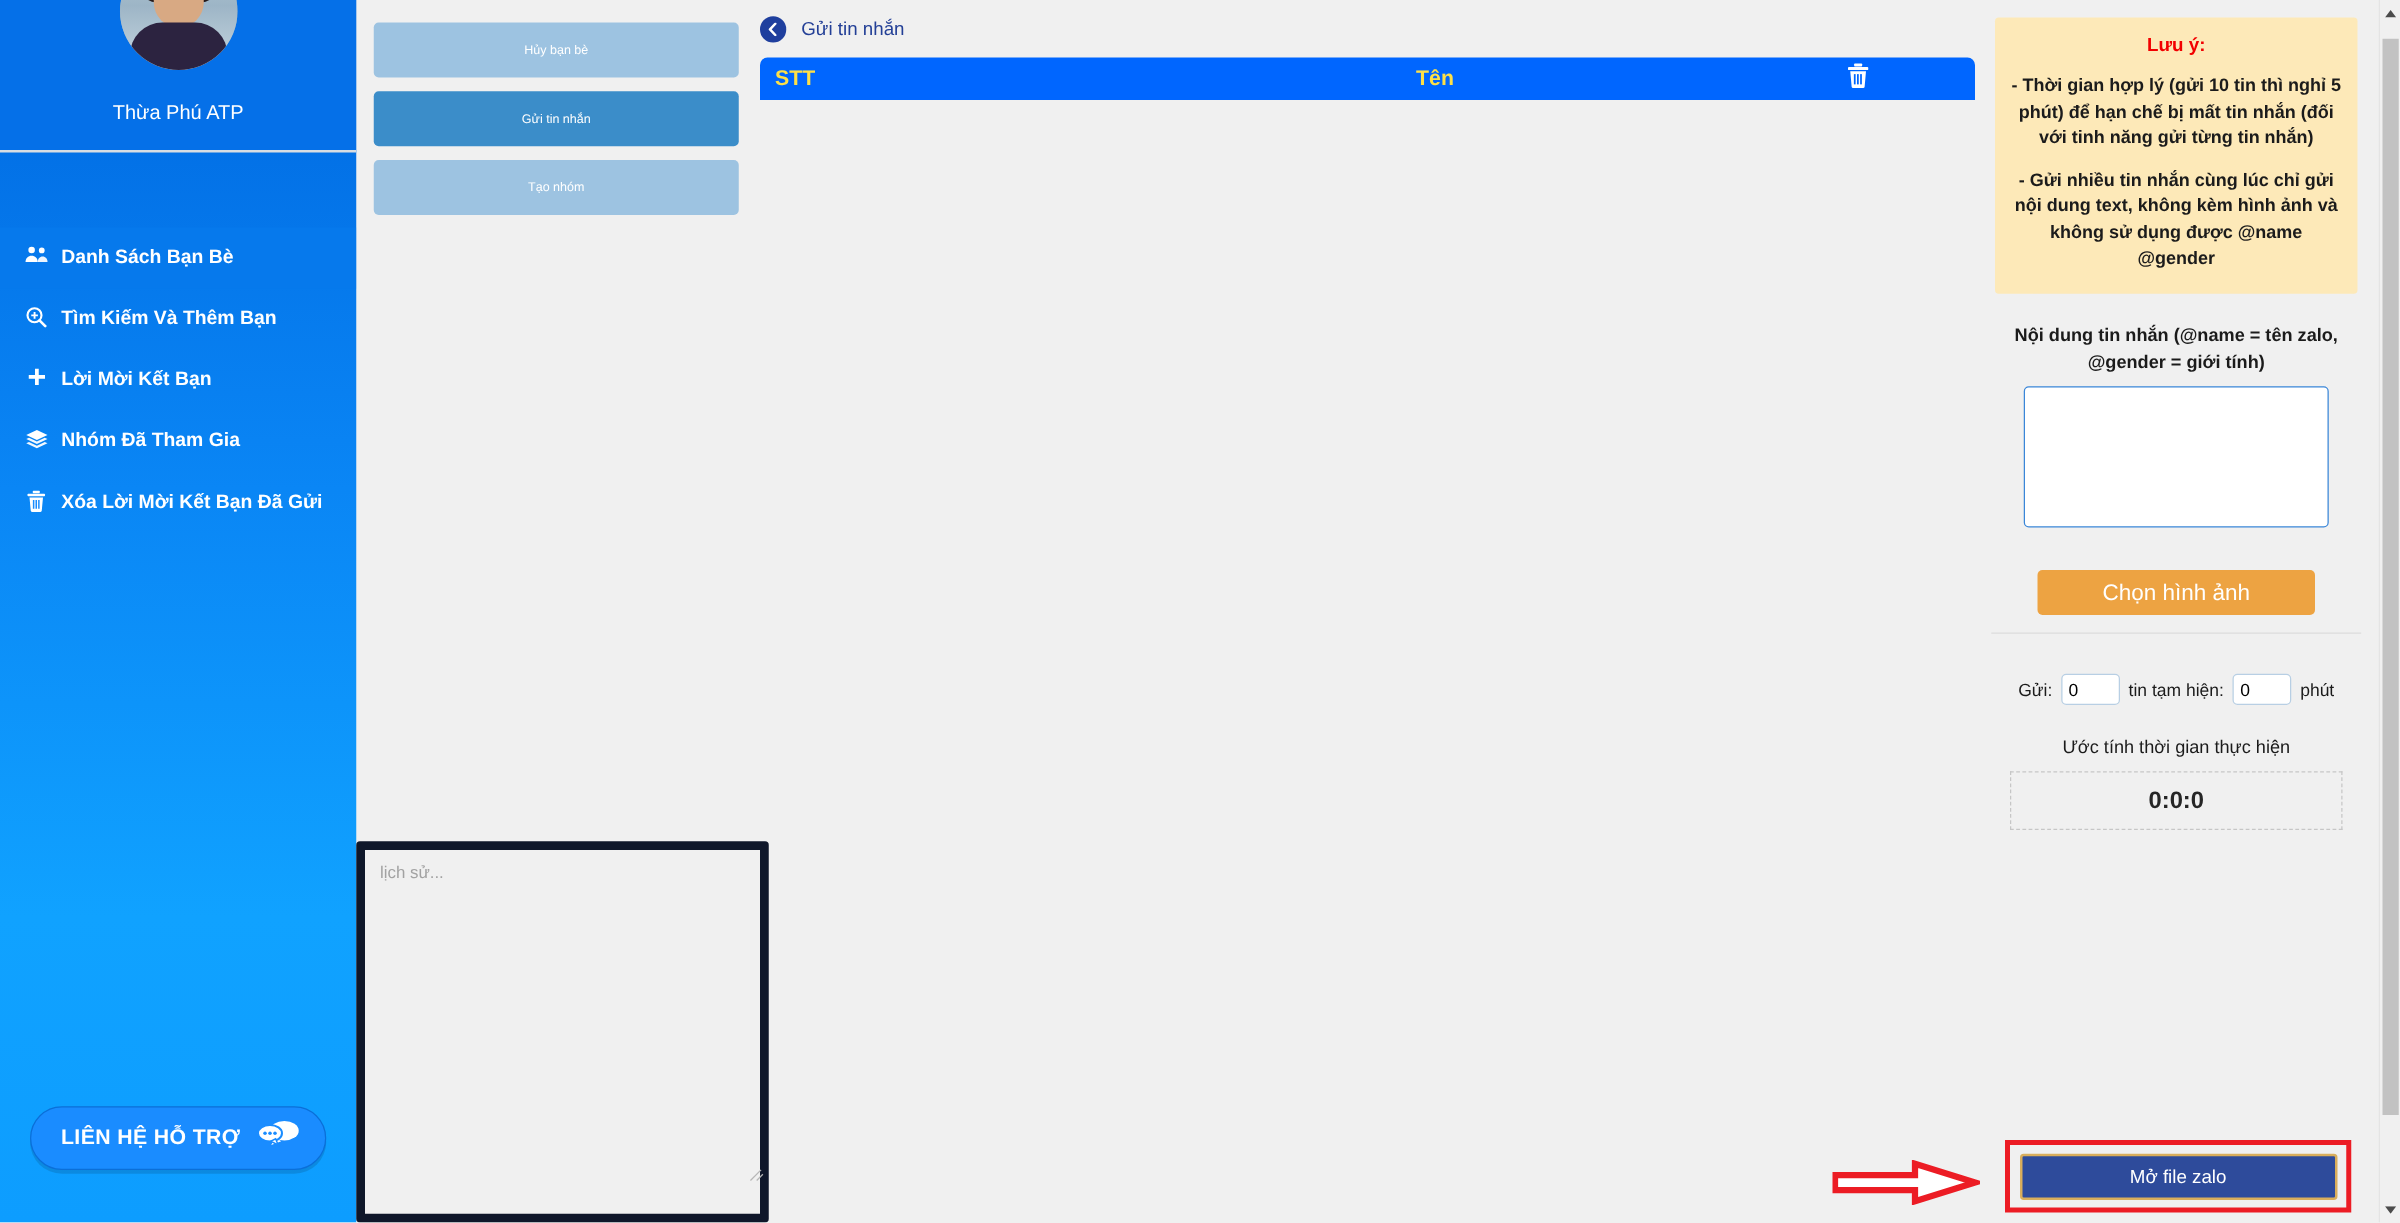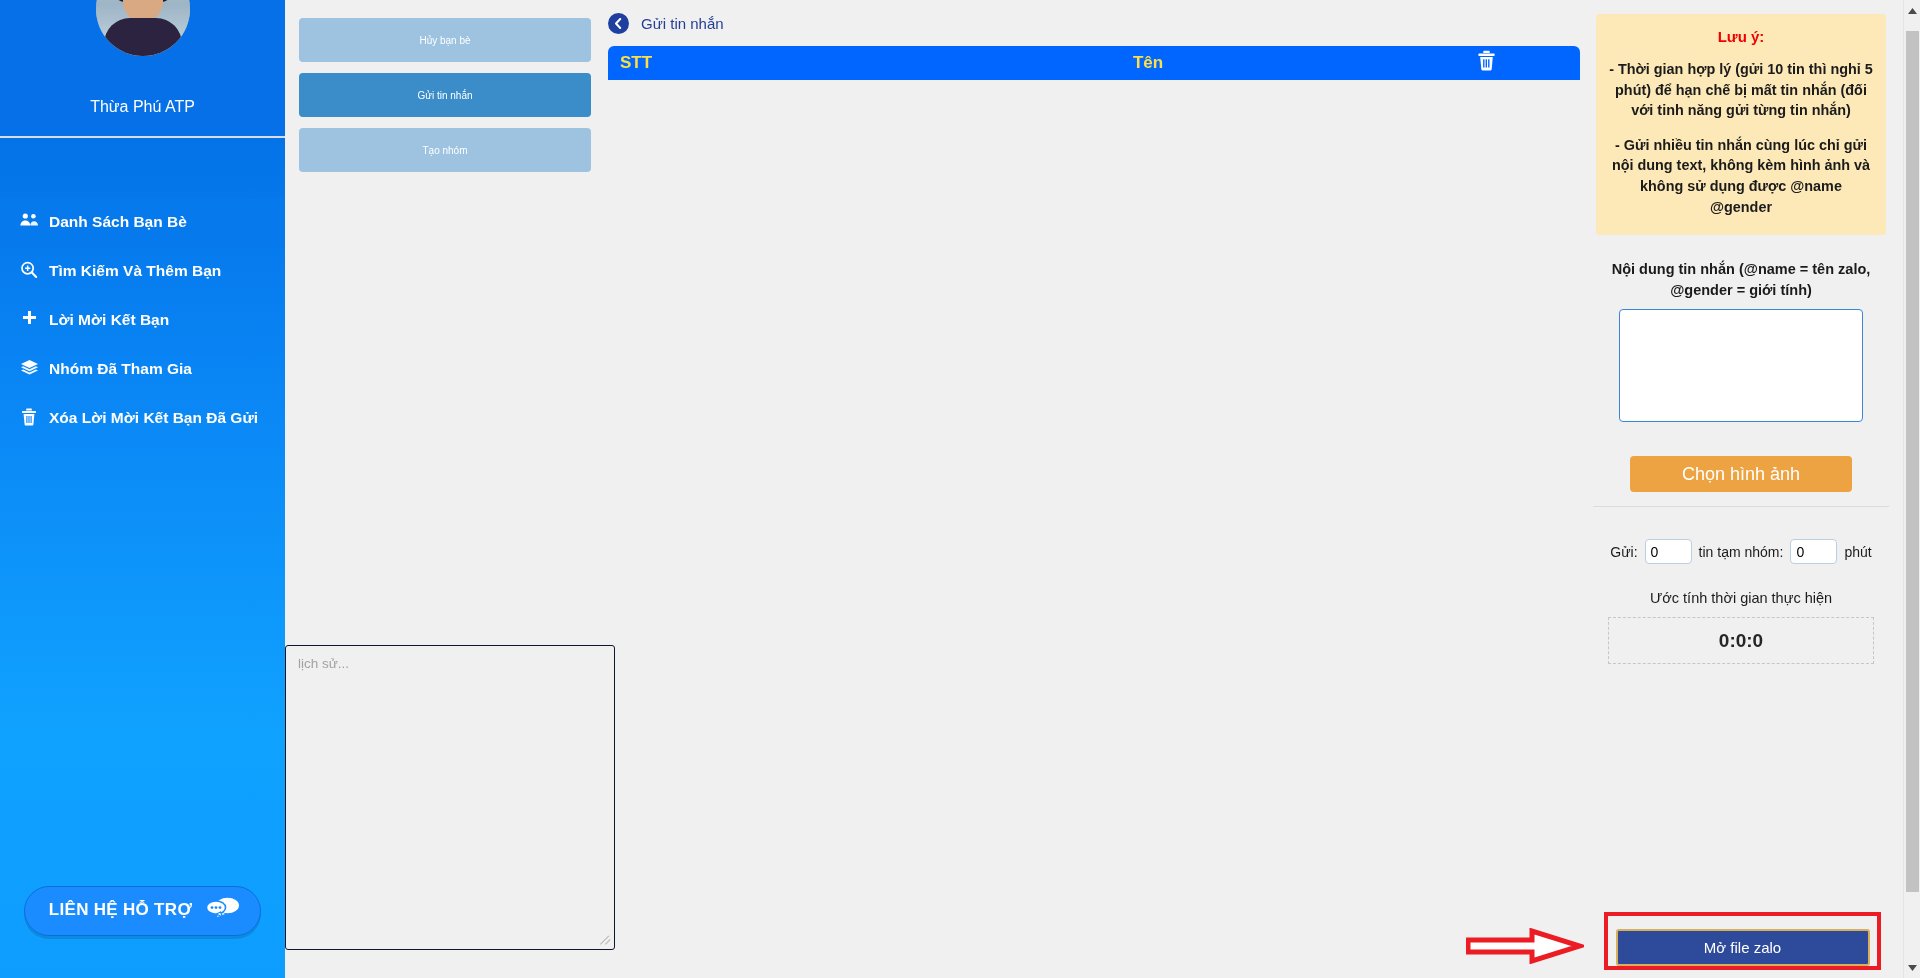--- a/index.html
+++ b/index.html
@@ -19,21 +19,21 @@
   #sidebar {
     position: absolute;
     left: 0; top: 0;
     width: 285px; height: 978px;
     background: linear-gradient(180deg, #0068e0 0%, #0a86f5 40%, #10a2ff 75%, #0d9dff 100%);
     color: #fff;
     overflow: hidden;
   }
   .profile {
     position: relative;
-    height: 138px;
+    height: 122px;
     border-bottom: 2px solid #d8dde2;
     background: #0570e8;
   }
   .avatar {
     position: absolute;
     left: 50%; top: -38px;
     transform: translateX(-50%);
     width: 94px; height: 94px;
     border-radius: 50%;
     overflow: hidden;
@@ -121,24 +121,24 @@
     color: #ffffff;
     font-size: 10px;
     font-family: "Liberation Sans", sans-serif;
     cursor: pointer;
   }
   .tab-btn.active { background: #3b8dc9; }
 
   
   #history-box {
     position: absolute;
-    left: 285px; top: 645px;
+    left: 285px; top: 673px;
     width: 330px; height: 305px;
     background: #f0f0f0;
-    border: 1px solid #0f172a;
+    border: 7px solid #0f172a;
     border-radius: 3px;
     color: #9a9a9a;
     font-size: 13.5px;
     font-family: "Liberation Sans", sans-serif;
     padding: 10px 12px;
     resize: none;
     outline: none;
   }
   #history-box::placeholder { color: #a2a2a2; }
   .resize-grip {
@@ -288,21 +288,21 @@
     font-size: 19px;
     font-weight: bold;
     color: #262626;
   }
   .zalo-highlight {
     position: absolute;
     left: 8px; top: 912px;
     width: 277px; height: 58px;
     border: 4px solid #ec1c24;
     background: #f0f0f0;
-    display: flex; align-items: flex-end; justify-content: center;
+    display: flex; align-items: center; justify-content: center;
   }
   .zalo-btn {
     width: 254px; height: 37px;
     background: #2e4b9b;
     border: 2px solid #d9ae5c;
     border-radius: 3px;
     color: #fff;
     font-size: 15px;
     font-family: "Liberation Sans", sans-serif;
     cursor: pointer;
@@ -496,21 +496,21 @@
 
     <div class="field-label">Nội dung tin nhắn (@name = tên zalo, @gender = giới tính)</div>
     <textarea id="msg-area" placeholder="" style=""></textarea>
 
     <button class="pick-img">Chọn hình ảnh</button>
     <div class="divider"></div>
 
     <div class="rate-row">
       <span>Gửi:</span>
       <input type="text" value="0" style="">
-      <span>tin tạm nhóm:</span>
+      <span>tin tạm hiện:</span>
       <input type="text" value="0" style="">
       <span>phút</span>
     </div>
 
     <div class="est-label">Ước tính thời gian thực hiện</div>
     <div class="est-box">0:0:0</div>
 
     <div class="zalo-highlight">
       <button class="zalo-btn">Mở file zalo</button>
     </div>

